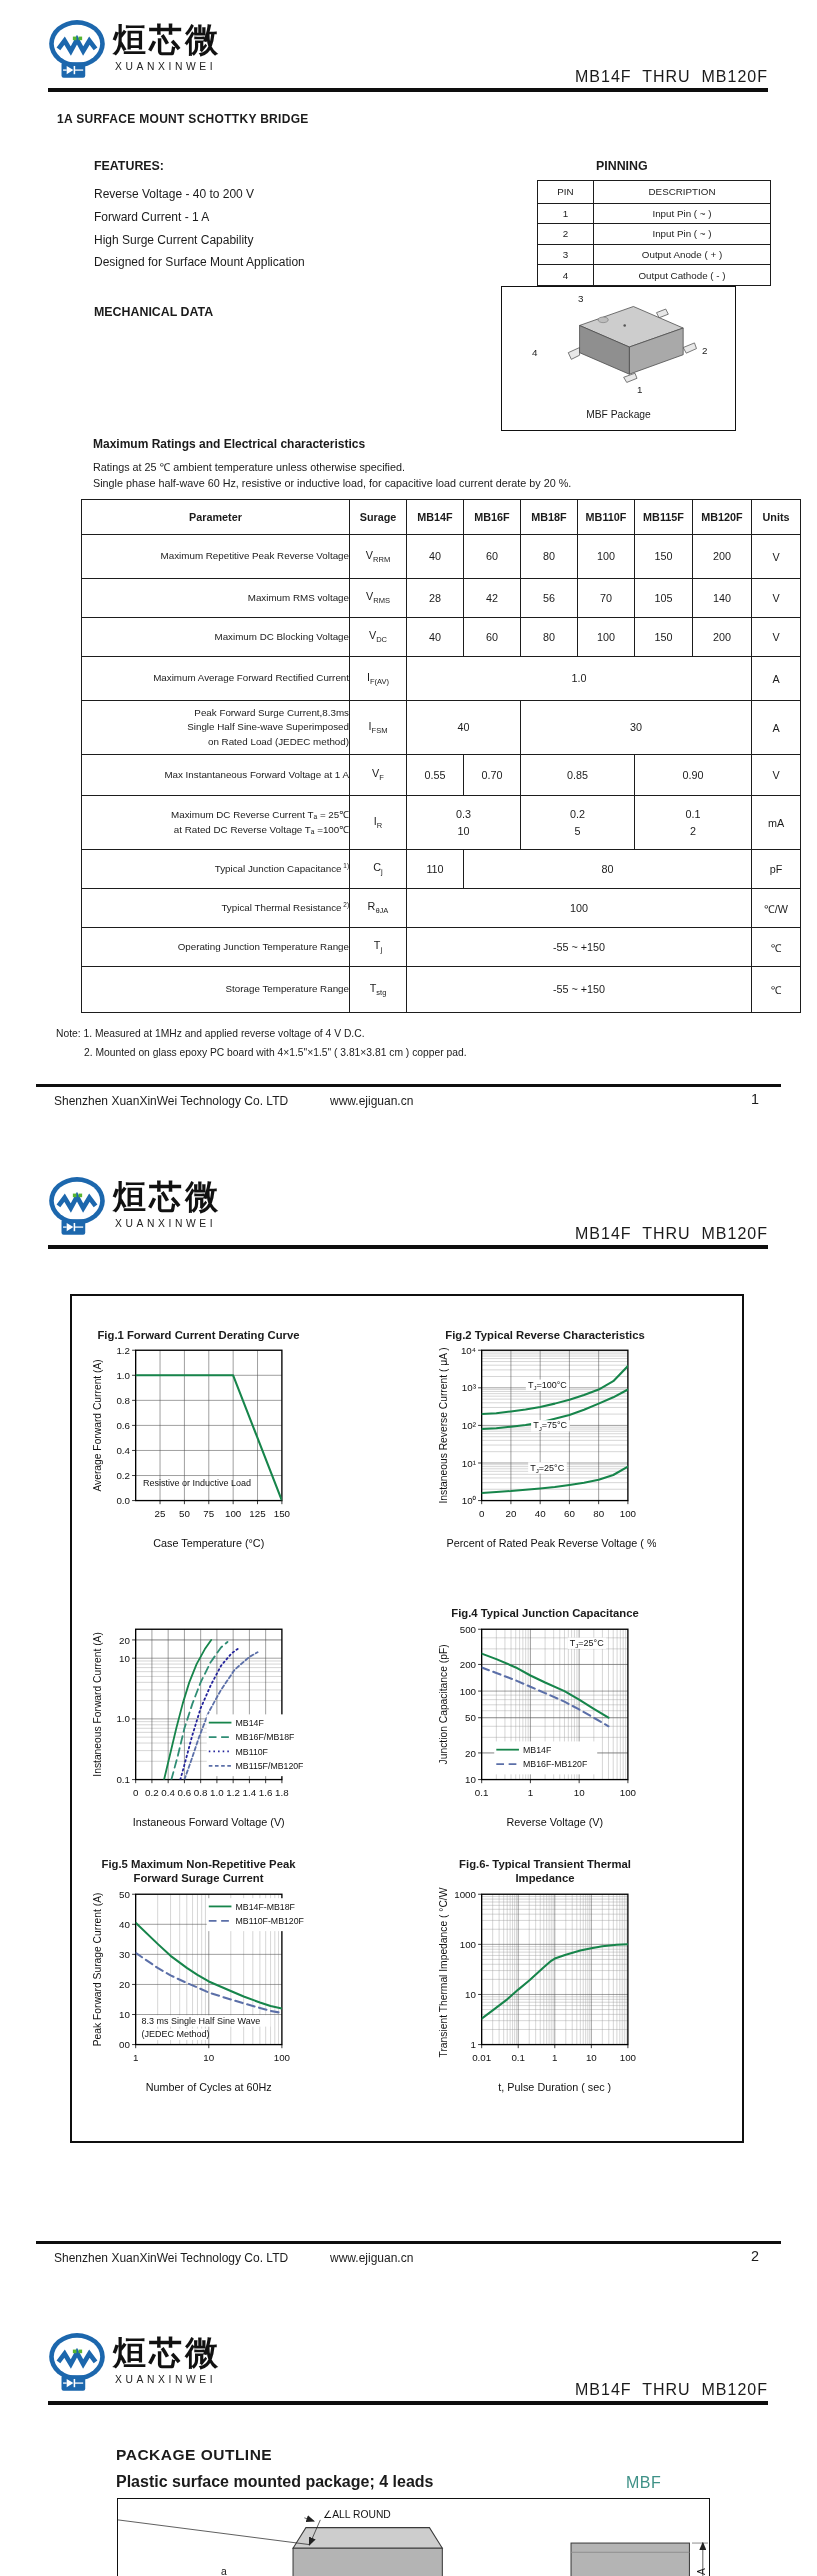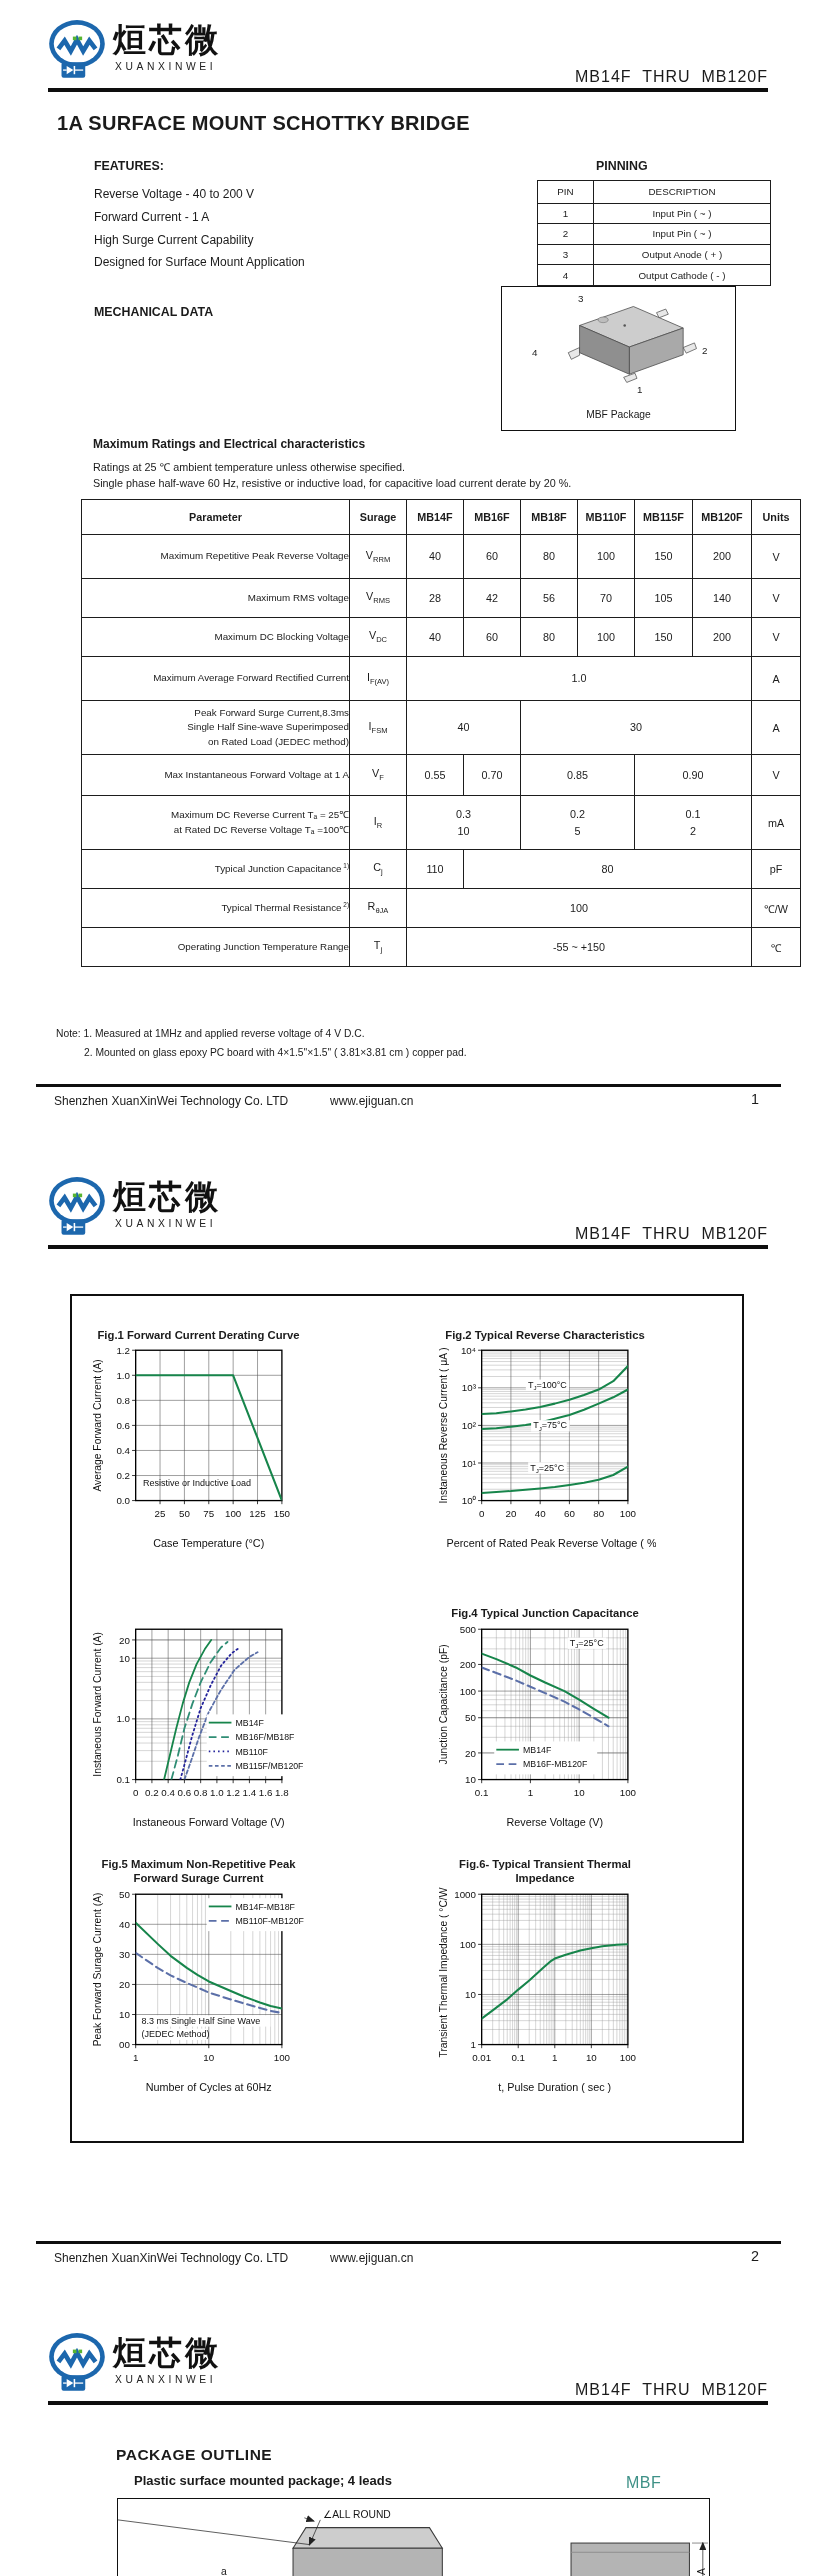--- a/index.html
+++ b/index.html
@@ -12,21 +12,21 @@
   .doc-title{position:absolute;right:50px;top:68px;font-size:16px;font-weight:normal;letter-spacing:1px;white-space:pre;}
   .logo-wrap{position:absolute;left:46px;top:17px;width:237px;height:70px;}
   .logo-cn{position:absolute;left:67px;top:1px;font-size:33px;font-weight:900;letter-spacing:3.1px;color:#111;}
   .logo-en{position:absolute;left:69px;top:44px;font-size:10.3px;letter-spacing:3.6px;color:#222;}
   
   .ftr-rule{position:absolute;left:36px;top:1084px;width:745px;height:3.1px;background:#0e0e0e;}
   .ftr-co{position:absolute;left:54px;top:1094px;font-size:12px;}
   .ftr-site{position:absolute;left:330px;top:1094px;font-size:12px;}
   .ftr-page{position:absolute;right:59px;top:1091px;font-size:14.4px;}
   
-  .prod-title{position:absolute;left:57px;top:112px;font-size:20px;font-weight:bold;letter-spacing:0.3px;}
+  .prod-title{position:absolute;left:57px;top:112px;font-size:12px;font-weight:bold;letter-spacing:0.3px;}
   .sec-h{font-size:12.4px;font-weight:bold;}
   .feat-item{font-size:12px;margin-bottom:8.8px;}
   .mech-item{font-size:12px;margin-bottom:13.4px;}
   table.dt{border-collapse:collapse;background:#fff;}
   table.dt th,table.dt td{border:0.8px solid #1d1d1d;text-align:center;vertical-align:middle;padding:0;}
   table.dt{border:1.5px solid #0f0f0f;}
   .pin-table th{font-size:9.8px;font-weight:normal;height:21.6px;}
   .pin-table td{font-size:9.8px;height:19.6px;}
   .main-table th{font-size:10.8px;font-weight:600;}
   .main-table td{font-size:10.8px;}
@@ -38,21 +38,21 @@
   .pkg-cap{position:absolute;left:0;top:122px;width:100%;text-align:center;font-size:10.3px;}
   .pkg-pin{position:absolute;font-size:9.8px;color:#222;}
   .note-line{position:absolute;font-size:10.3px;}
   
   .fig-box{position:absolute;left:70px;top:137px;width:670px;height:845px;border:2.1px solid #0f0f0f;}
   .chartblock{position:absolute;width:222px;}
   .chart-title{height:36px;display:flex;align-items:flex-end;justify-content:center;text-align:center;font-size:11.3px;font-weight:bold;white-space:pre-line;line-height:1.3;}
   .chartblock svg{display:block;}
   
   .po-h{position:absolute;left:116px;top:133px;font-size:15.5px;font-weight:bold;letter-spacing:0.5px;}
-  .po-sub{position:absolute;left:116px;top:160px;font-size:13px;font-weight:bold;margin-left:18px;}
+  .po-sub{position:absolute;left:116px;top:160px;font-size:16px;font-weight:bold;}
   .po-name{position:absolute;left:626px;top:161px;font-size:16px;color:#3f9187;letter-spacing:0.5px;}
   .outline-box{position:absolute;left:117px;top:185px;width:591px;height:540px;border:1.5px solid #111;}
   .dimlab{position:absolute;font-size:10.3px;color:#161616;white-space:nowrap;}
   .rot{transform:rotate(-90deg);transform-origin:left top;}
   .dim{stroke:#222;stroke-width:1.4;fill:none;}
   .ext{stroke:#333;stroke-width:1.1;fill:none;}
 </style>
 </head>
 <body>
 
@@ -247,20 +247,26 @@
           </tr>
           <tr style="height: 39px;">
             <td class="param">Typical Thermal Resistance<sup> 2)</sup></td>
             <td><span>R</span><sub>θJA</sub></td>
             <td class="mval" colspan="6">100</td>
             <td>℃/W</td>
           </tr>
           <tr style="height: 39px;">
             <td class="param">Operating Junction Temperature Range</td>
             <td><span>T</span><sub>j</sub></td>
+            <td class="mval" colspan="6">-55 ~ +150</td>
+            <td>℃</td>
+          </tr>
+          <tr style="height: 46px;">
+            <td class="param">Storage Temperature Range</td>
+            <td><span>T</span><sub>stg</sub></td>
             <td class="mval" colspan="6">-55 ~ +150</td>
             <td>℃</td>
           </tr>
         </tbody>
       </table>
   </div>
 
   <div class="note-line" style="left:56px;top:1028px;">Note:  1. Measured at 1MHz and applied reverse voltage of 4 V D.C.</div>
   <div class="note-line" style="left:84px;top:1047px;">2. Mounted on glass epoxy PC board with 4×1.5"×1.5" ( 3.81×3.81 cm ) copper pad.</div>
 

